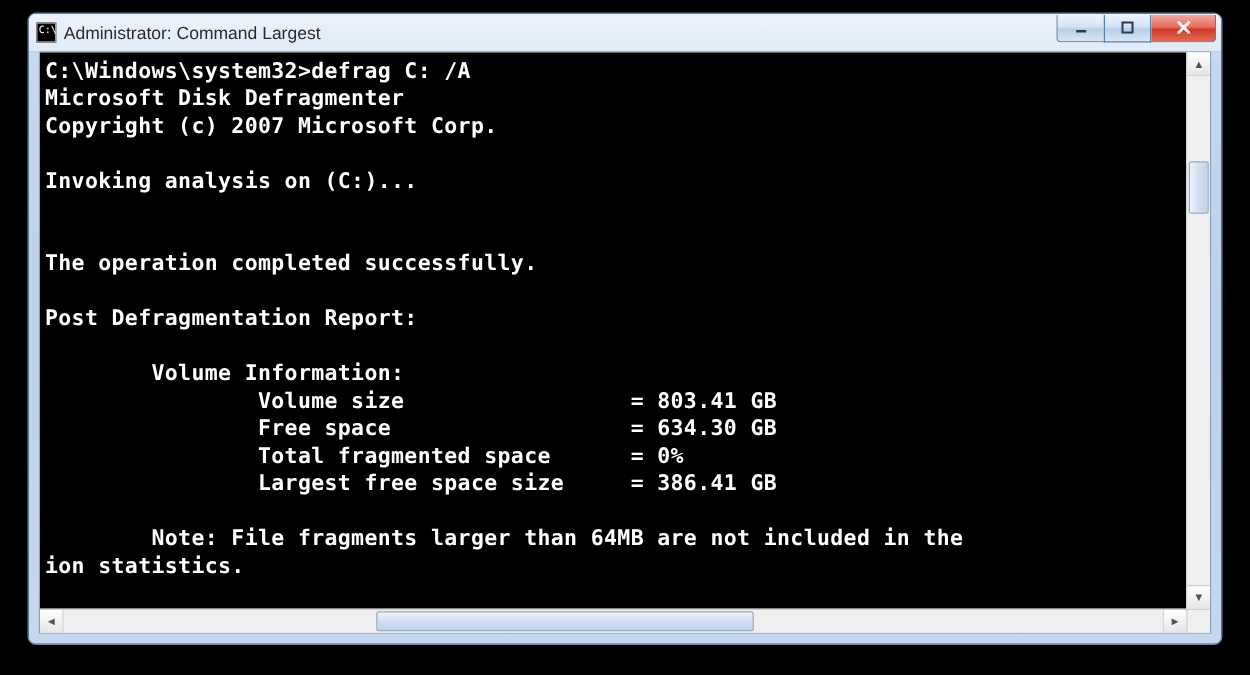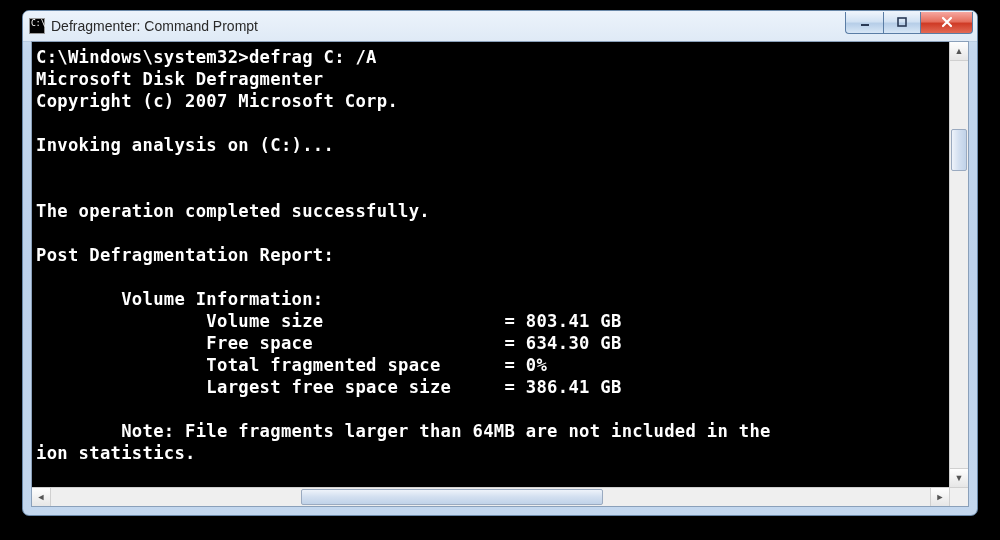--- a/index.html
+++ b/index.html
@@ -194,21 +194,21 @@
     border-left: 1px solid #d0d0d0;
   }
 </style>
 </head>
 <body>
 
 <div class="window">
 
   <div class="titlebar">
     <div class="icon">C:\</div>
-    <div class="title-text">Defragmenter: Command Prompt</div>
+    <div class="title-text">Administrator: Command Largest</div>
 
     <div class="win-controls">
       <div class="win-btn min" title="minimize">
         <svg width="12" height="12" viewBox="0 0 12 12">
             <rect x="2" y="8" width="8" height="2" fill="#2a3a55"></rect>
           </svg>
       </div>
       <div class="win-btn max" title="maximize">
         <svg width="12" height="12" viewBox="0 0 12 12">
             <rect x="2" y="2" width="8" height="8" fill="none" stroke="#2a3a55" stroke-width="1.6"></rect>

